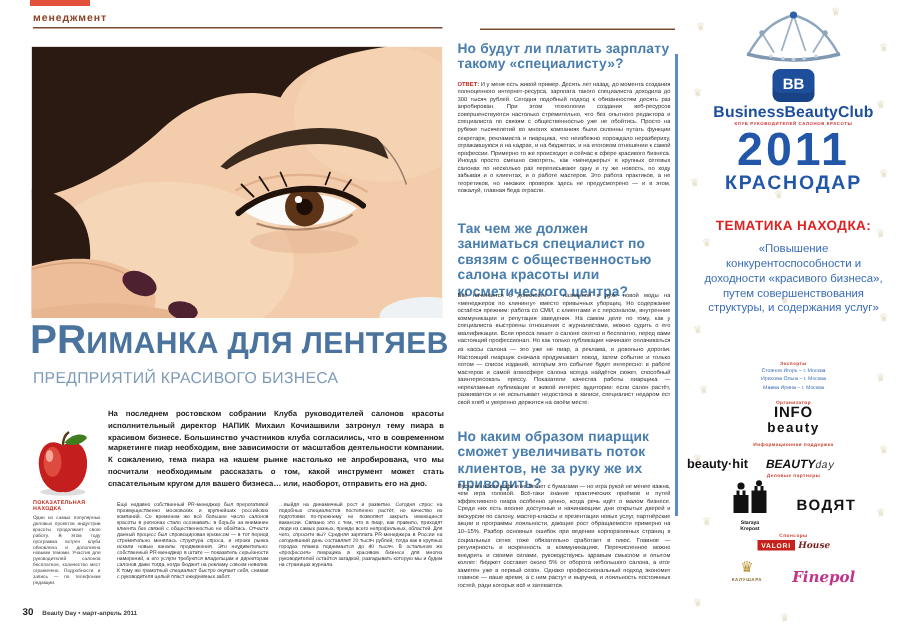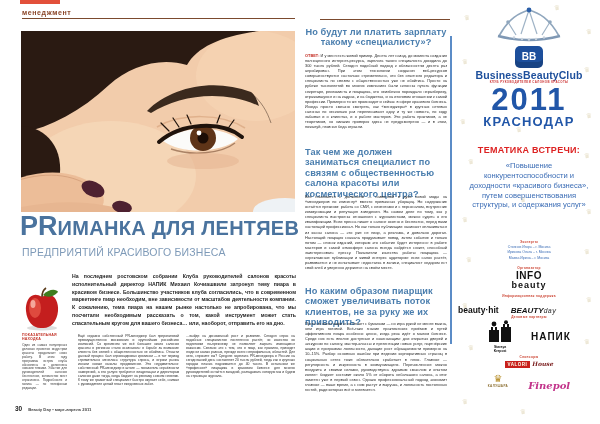--- a/index.html
+++ b/index.html
@@ -22,21 +22,21 @@
   .lsidebar .sb-head{color:#c23327;font-size:3.6px;font-weight:bold;line-height:1.25;letter-spacing:.2px;}
   .lsidebar .sb-text{margin-top:2px;color:#3a3a3a;font-size:3.2px;line-height:1.22;text-align:justify;}
   .bodycol{top:334px;height:64px;overflow:hidden;font-size:3.4px;line-height:1.17;color:#2b2b2b;text-align:justify;}
   .bc1{left:78px;width:101px;}
   .bc2{left:186px;width:109px;}
   .footer{left:15px;top:405px;display:flex;align-items:baseline;gap:6px;}
   .footer .pnum{font-size:6.5px;font-weight:bold;color:#222;}
   .footer .issue{font-size:4.2px;color:#444;font-weight:bold;}
   
   .rhead{left:305px;width:142px;color:#4a7eae;font-weight:600;font-size:9.2px;line-height:1.14;letter-spacing:.1px;}
-  .rh1{top:27px;text-align:center;}
+  .rh1{top:27px;}
   .rh2{top:147px;}
   .rh3{top:286px;}
   .rpara{left:305px;width:142px;overflow:hidden;font-size:3.9px;line-height:1.3;color:#2b2b2b;text-align:justify;}
   .rp1{top:53px;height:90px;}
   .rp2{top:194px;height:88px;}
   .rp3{top:321px;height:84px;}
   .leadin{color:#c2271d;font-weight:bold;}
   .vdivider{left:450px;top:36px;width:1.5px;height:308px;background:#5b8cc7;}
   
   .ad{left:458px;top:0;width:142px;height:424px;}
@@ -207,21 +207,21 @@
         <circle cx="50" cy="31.5" r="1.2" fill="#c8d2dd"></circle>
       </svg>
     </div>
 
     <div class="abs bb-badge">BB</div>
     <div class="adc club-name">BusinessBeautyClub</div>
     <div class="adc club-tagline">КЛУБ РУКОВОДИТЕЛЕЙ САЛОНОВ КРАСОТЫ</div>
     <div class="adc year">2011</div>
     <div class="adc city">КРАСНОДАР</div>
 
-    <div class="adc topic-label">ТЕМАТИКА ВСТРЕЧИ:</div>
+    <div class="adc topic-label">ТЕМАТИКА НАХОДКА:</div>
     <div class="abs topic-text">«Повышение конкурентоспособности и доходности «красивого бизнеса», путем совершенствования структуры, и содержания услуг»</div>
 
     <div class="adc minilabel experts-label">Эксперты</div>
     <div class="adc experts">
       <div>Стоянов Игорь – г. Москва</div>
       <div>Ирисова Ольга – г. Москва</div>
       <div>Маева Ирина – г. Москва</div>
     </div>
 
     <div class="adc minilabel organizer-label">Организатор</div>
@@ -245,21 +245,21 @@
           <path d="M2,22 V10 h2 v-3 h2 v3 h2 v-3 h2 v3 h2 V22 Z" fill="#111"></path>
           <path d="M14,22 V7 h2 V4 h2 v3 h2 V4 h2 v3 h2 V22 Z" fill="#111"></path>
           <circle cx="7" cy="4" r="2.4" fill="#111"></circle>
           <circle cx="19" cy="2.2" r="2" fill="#111"></circle>
         </svg>
         <div class="castle-txt">
           <div>Staraya</div>
           <div>Krepost</div>
         </div>
       </div>
-      <span class="partner2">НАПИК</span>
+      <span class="partner2">ВОДЯТ</span>
     </div>
 
     <div class="adc minilabel sponsors-label">Спонсоры</div>
     <div class="adc sponsor1">
       <span class="sp-box">VALORI</span>
       <span class="sp-script">House</span>
     </div>
     <div class="adc sponsors-row2">
       <span class="sp2">
         <div class="crown">♛</div>

